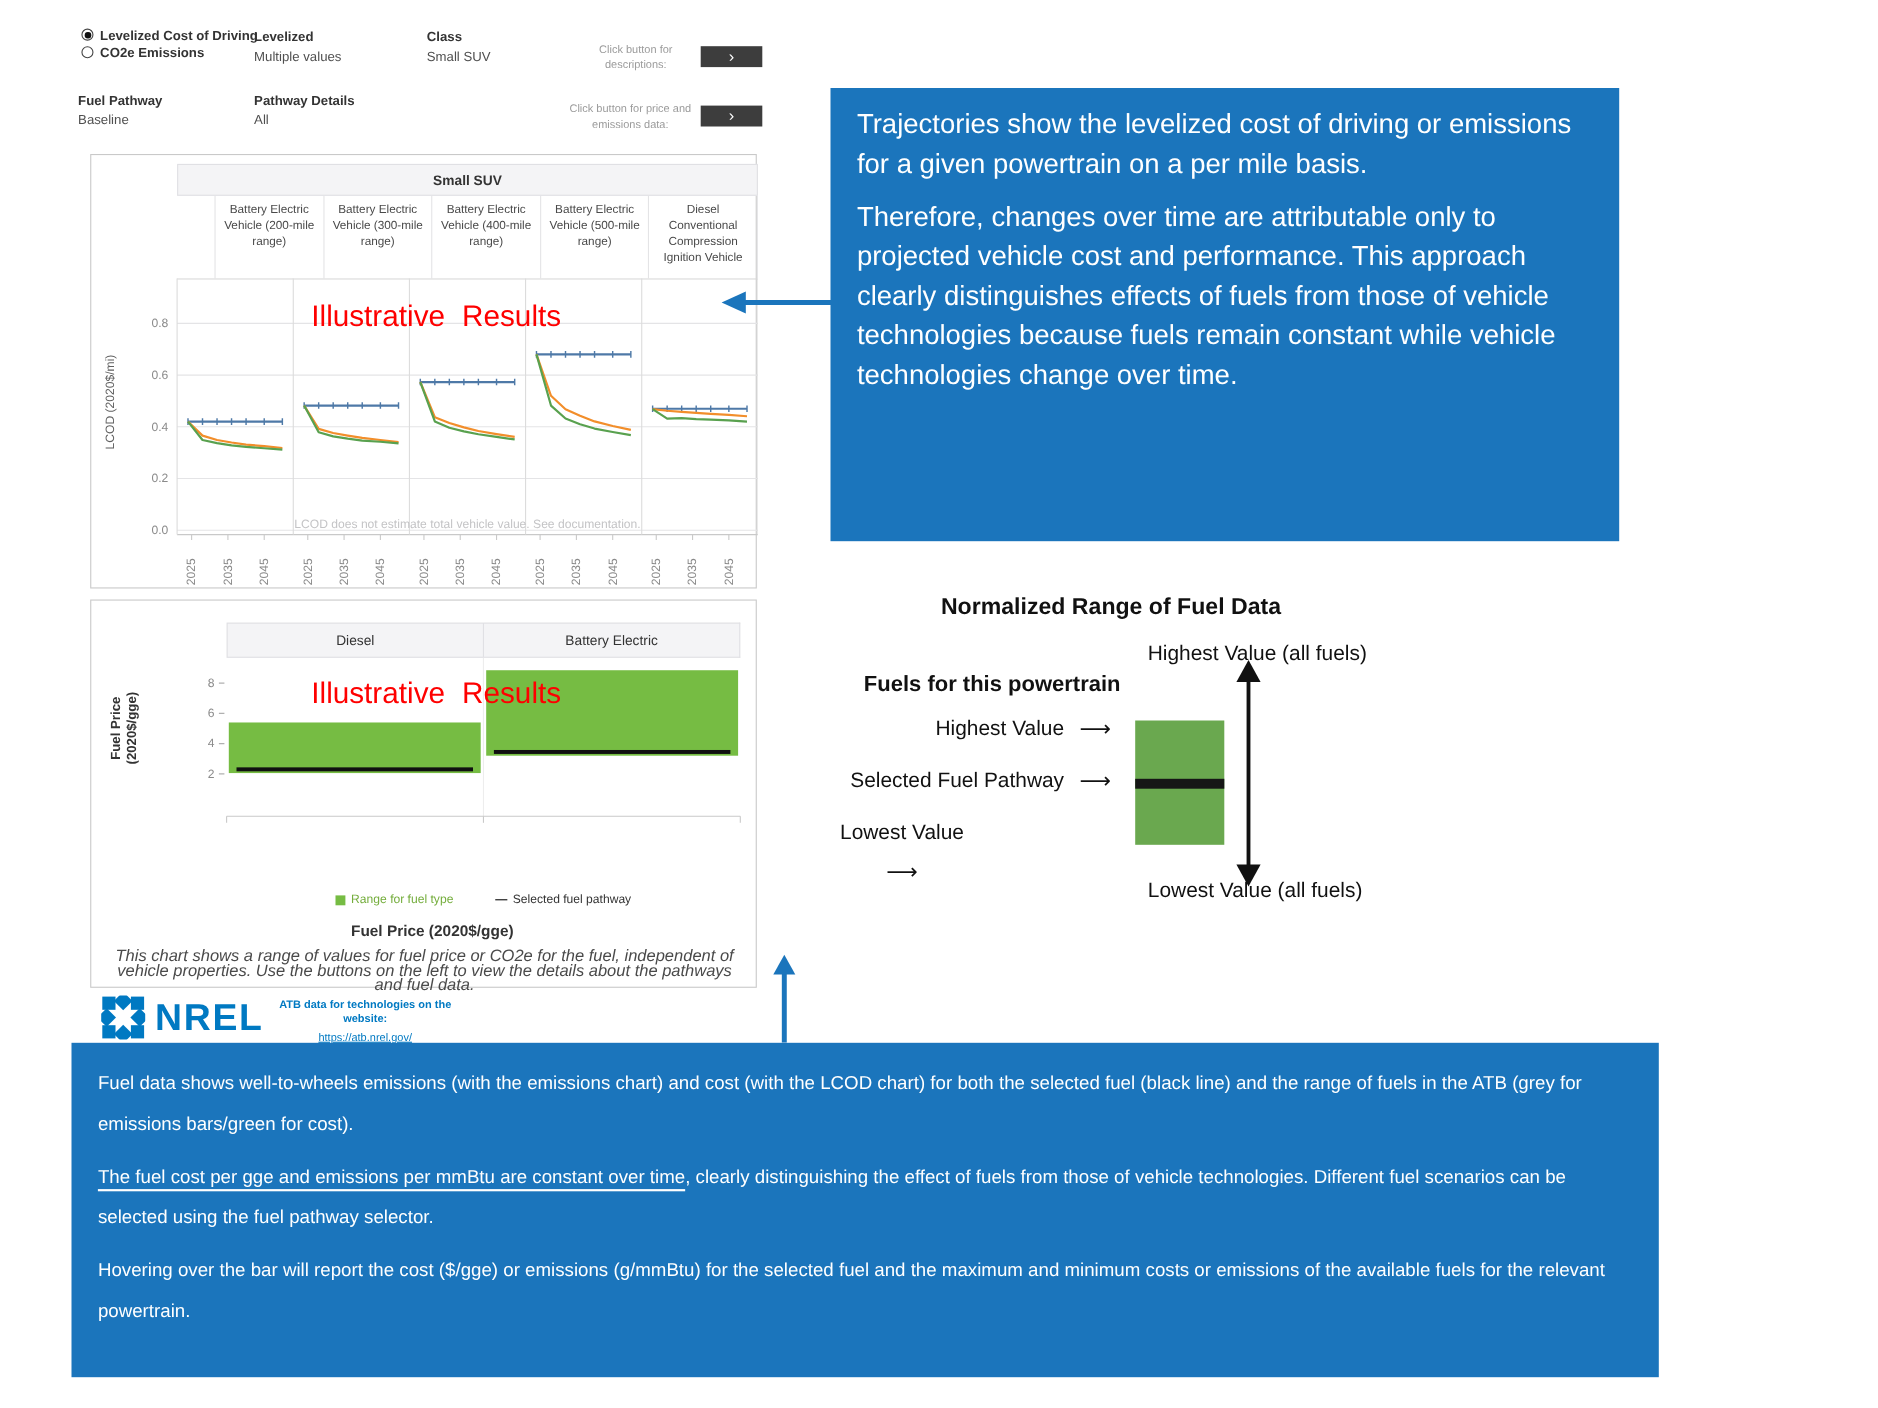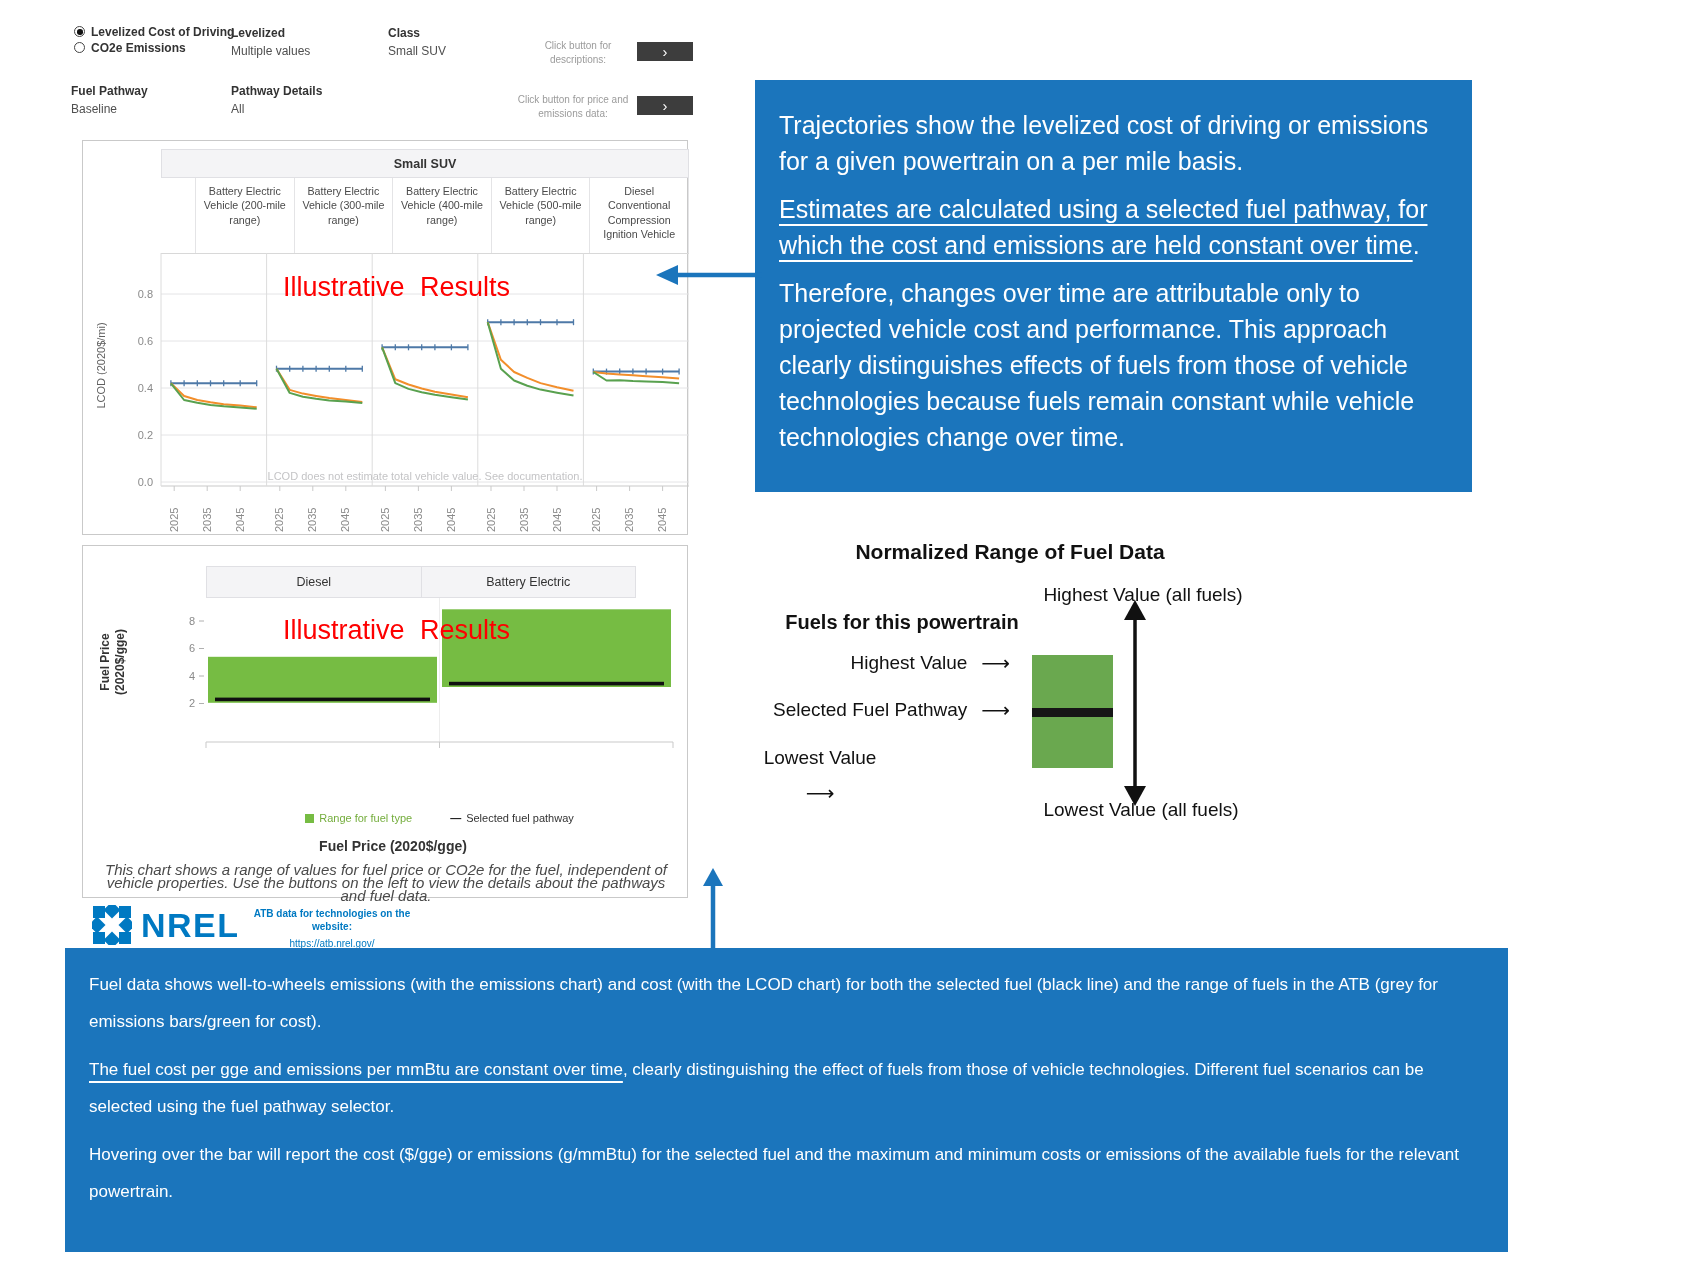--- a/index.html
+++ b/index.html
@@ -22,21 +22,21 @@
 
 .card{position:absolute;background:#fff;border:1px solid #c9c9c9;}
 #lcod-card{left:82px;top:140px;width:606px;height:395px;}
 #fuel-card{left:82px;top:545px;width:606px;height:353px;}
 .band{position:absolute;background:#f4f4f6;border:1px solid #e0e0e4;display:flex;align-items:center;justify-content:center;font-size:12.5px;font-weight:bold;color:#333;}
 #lcod-band{left:78px;top:8px;width:528px;height:29px;}
 .cols{position:absolute;display:flex;}
 #lcod-cols{left:78px;top:37px;width:528px;height:75px;padding-left:34px;}
 #lcod-cols .cell{flex:1;border-right:1px solid #e4e4e6;font-size:10.7px;color:#4a4a4a;text-align:center;padding:6px 2px 0;line-height:1.35;}
 #lcod-cols .cell:first-child{border-left:1px solid #e4e4e6;}
-#fuel-cols{left:123px;top:20px;width:430px;height:32px;}
+#fuel-cols{left:123px;top:20px;width:467px;height:32px;}
 #fuel-cols .cell{flex:1;background:#f4f4f6;border:1px solid #e0e0e4;display:flex;align-items:center;justify-content:center;font-size:12.5px;color:#333;}
 #fuel-cols .cell + .cell{border-left:0;}
 .plot-svg{position:absolute;}
 #lcod-plot{left:30px;top:112px;}
 #fuel-plot{left:0;top:0;}
 .vlabel{position:absolute;transform:rotate(-90deg);transform-origin:center;text-align:center;}
 #lcod-ylabel{left:-41px;top:217px;width:120px;height:15px;font-size:11px;color:#5f5f5f;}
 #fuel-ylabel{left:-31px;top:100px;width:124px;height:32px;font-size:12px;font-weight:bold;color:#333;line-height:15px;}
 .watermark{position:absolute;color:#fe0000;font-size:27px;font-weight:500;white-space:nowrap;word-spacing:8px;}
 #lcod-wm{left:200px;top:131px;}
@@ -53,21 +53,21 @@
 
 #nrel-logo{position:absolute;left:92px;top:905px;display:flex;align-items:center;gap:9px;}
 #nrel-text{font-size:34px;font-weight:bold;color:#0079c2;letter-spacing:1.5px;line-height:38px;}
 #atb-note{position:absolute;left:237px;top:907px;width:190px;text-align:center;}
 #atb-note .t{font-size:10px;font-weight:bold;color:#0079c2;line-height:13px;}
 #atb-note a{font-size:10px;color:#0079c2;}
 
 
 .bluebox{position:absolute;background:#1b75bc;color:#fff;}
 #top-box{left:755px;top:80px;width:717px;height:412px;padding:15px 24px;}
-#top-box p{font-size:25px;line-height:36px;margin:12px 0 12px;}
+#top-box p{font-size:25px;line-height:36px;margin:0 0 12px;}
 #bottom-box{left:65px;top:948px;width:1443px;height:304px;padding:18px 24px;}
 #bottom-box p{font-size:17px;line-height:37px;margin:0 0 11px;}
 .uline{text-decoration:underline;text-underline-offset:6px;text-decoration-thickness:2px;}
 
 
 .blue-arrow{position:absolute;}
 
 
 #diagram-title{position:absolute;left:760px;top:540px;width:500px;text-align:center;font-size:21px;font-weight:bold;color:#111;}
 #diag-top-label{position:absolute;left:993px;top:584px;width:300px;text-align:center;font-size:19px;color:#111;}
@@ -291,21 +291,20 @@
   </svg>
   <span id="nrel-text">NREL</span>
 </div>
 <div id="atb-note">
   <div class="t">ATB data for technologies on the website:</div>
   <a href="#">https://atb.nrel.gov/</a>
 </div>
 
 <div class="bluebox" id="top-box">
     <p><span>Trajectories show the levelized cost of driving or emissions for a given powertrain on a per mile basis.</span></p>
-    <p><span class="uline">Estimates are calculated using a selected fuel pathway, for which the cost and emissions are held constant over time</span><span>.</span></p>
     <p><span>Therefore, changes over time are attributable only to projected vehicle cost and performance. This approach clearly distinguishes effects of fuels from those of vehicle technologies because fuels remain constant while vehicle technologies change over time.</span></p>
   </div>
 <div class="bluebox" id="bottom-box">
     <p><span>Fuel data shows well-to-wheels emissions (with the emissions chart) and cost (with the LCOD chart) for both the selected fuel (black line) and the range of fuels in the ATB (grey for emissions bars/green for cost).</span></p>
     <p><span class="uline">The fuel cost per gge and emissions per mmBtu are constant over time</span><span>, clearly distinguishing the effect of fuels from those of vehicle technologies. Different fuel scenarios can be selected using the fuel pathway selector.</span></p>
     <p><span>Hovering over the bar will report the cost ($/gge) or emissions (g/mmBtu) for the selected fuel and the maximum and minimum costs or emissions of the available fuels for the relevant powertrain.</span></p>
   </div>
 
 <svg class="blue-arrow" style="left:650px;top:261px;" width="112" height="28" viewBox="0 0 112 28">
   <line x1="26" y1="14" x2="112" y2="14" stroke="#1b75bc" stroke-width="4.5"></line>

